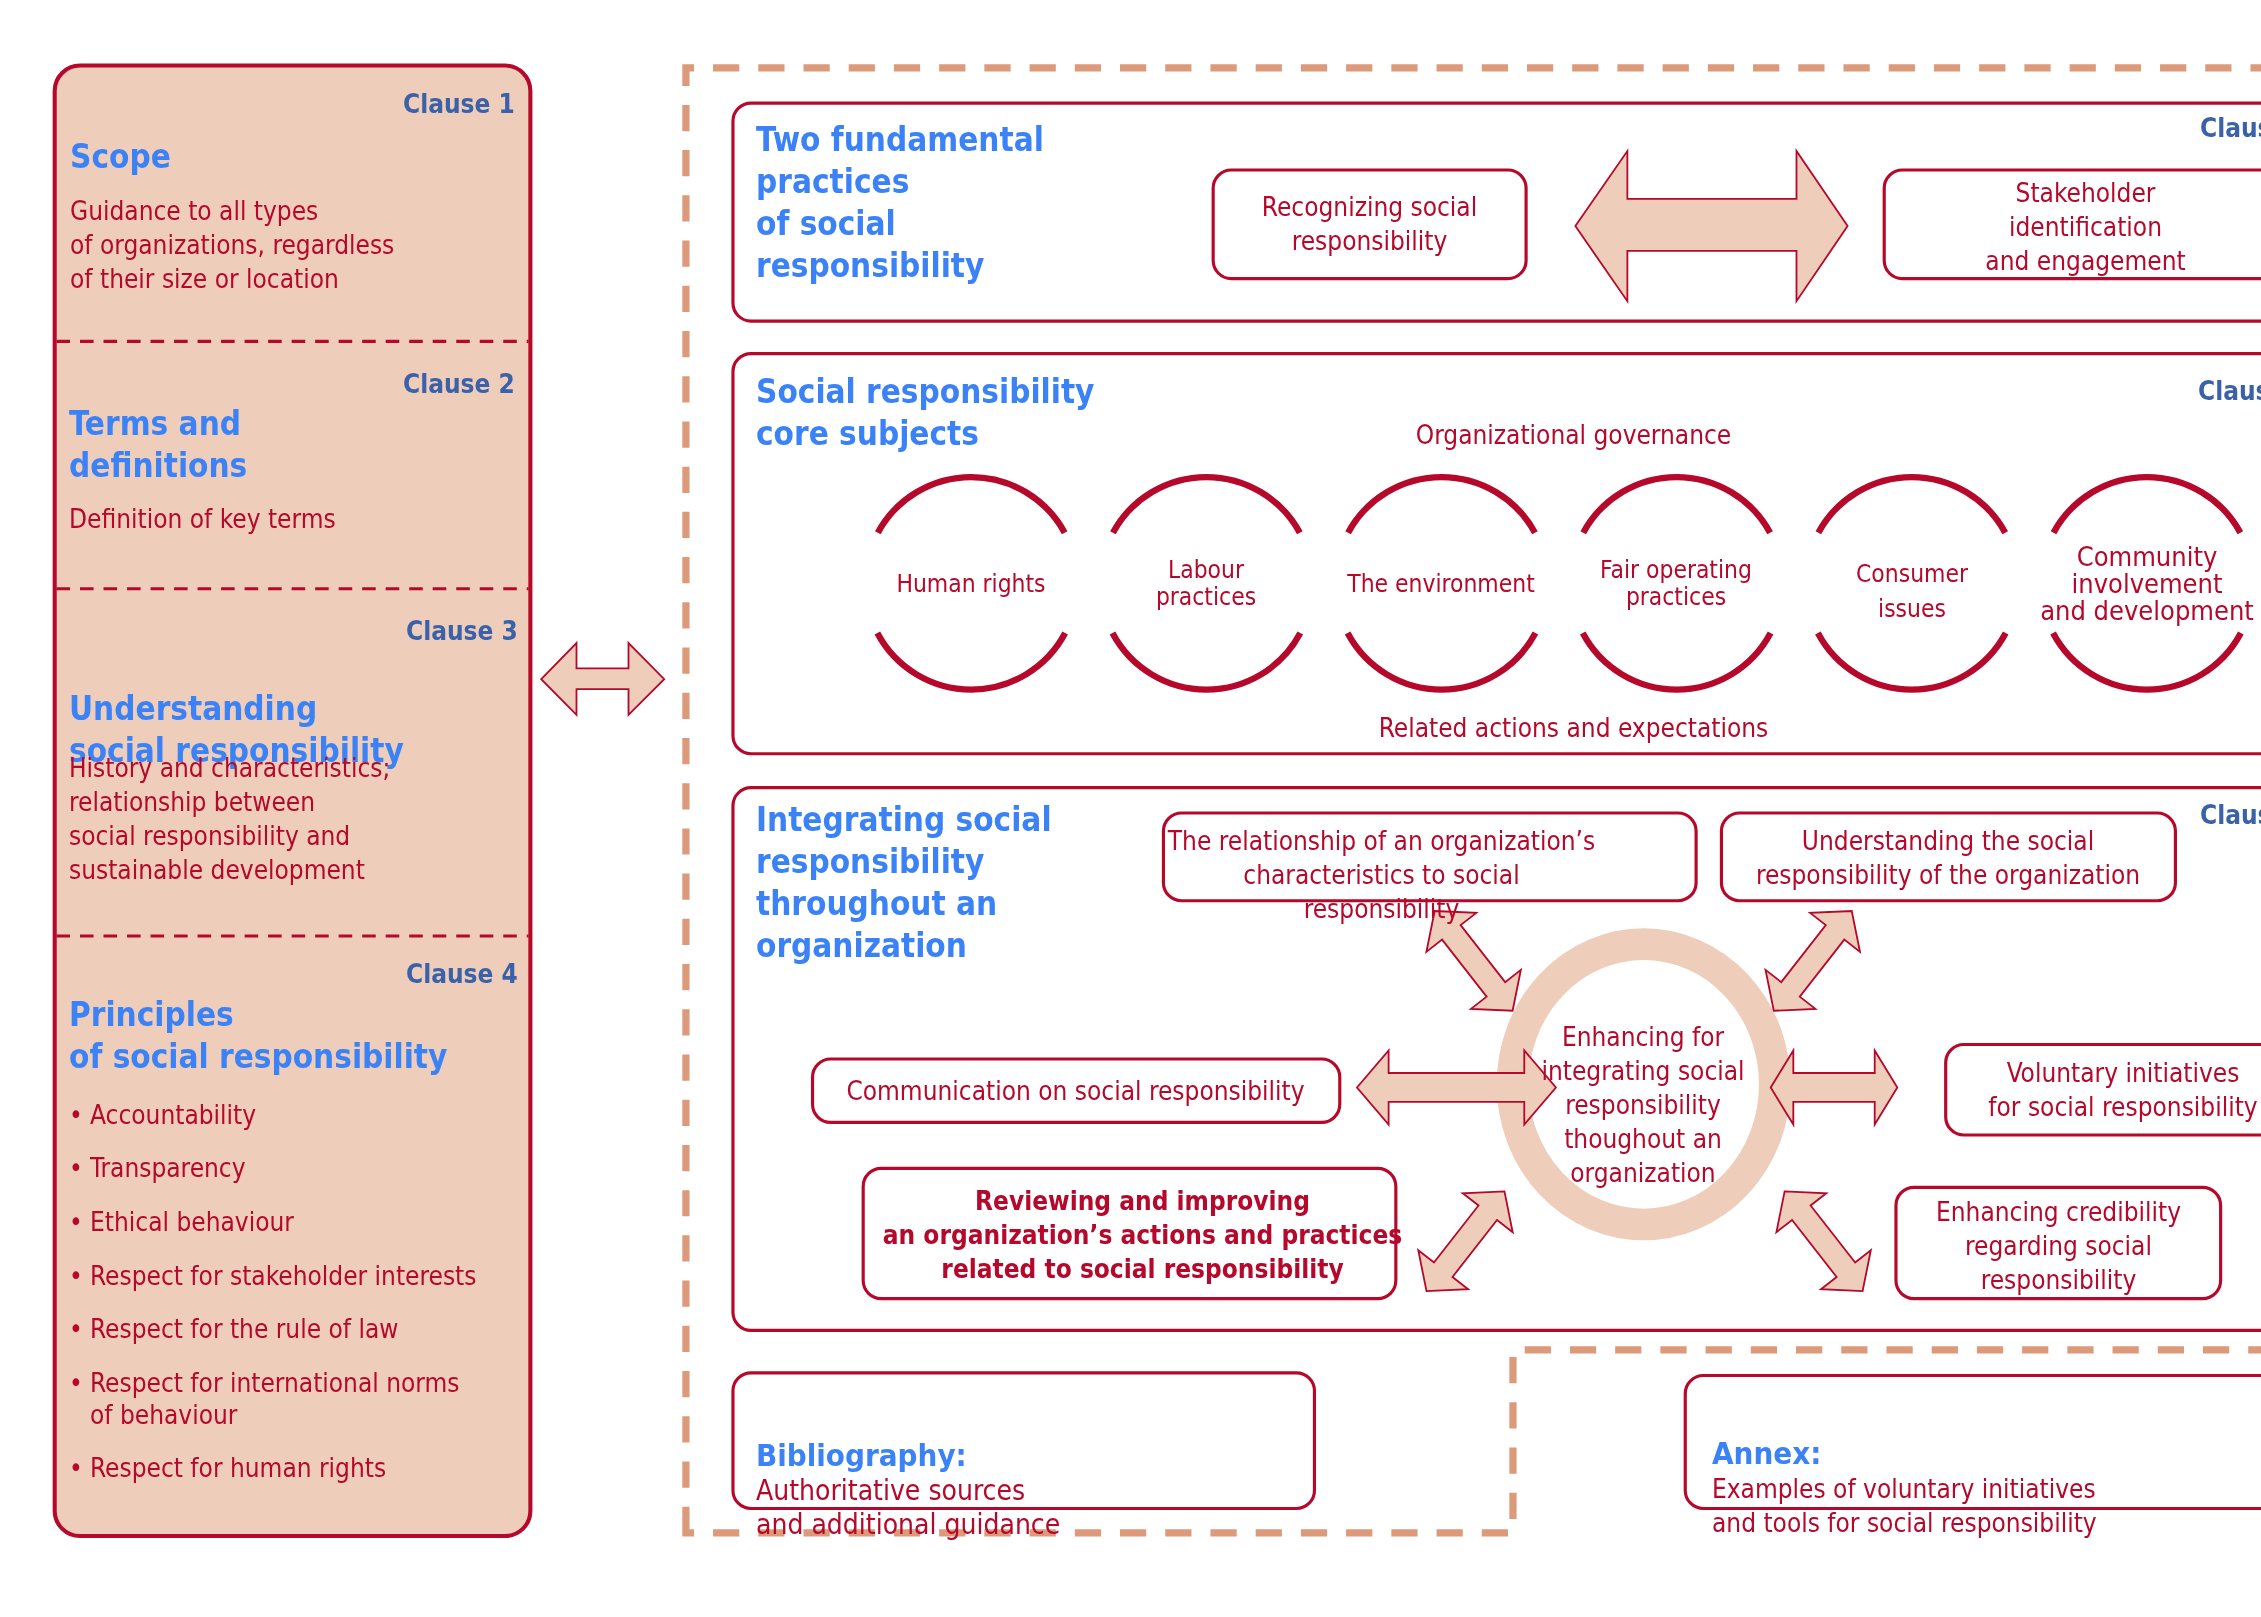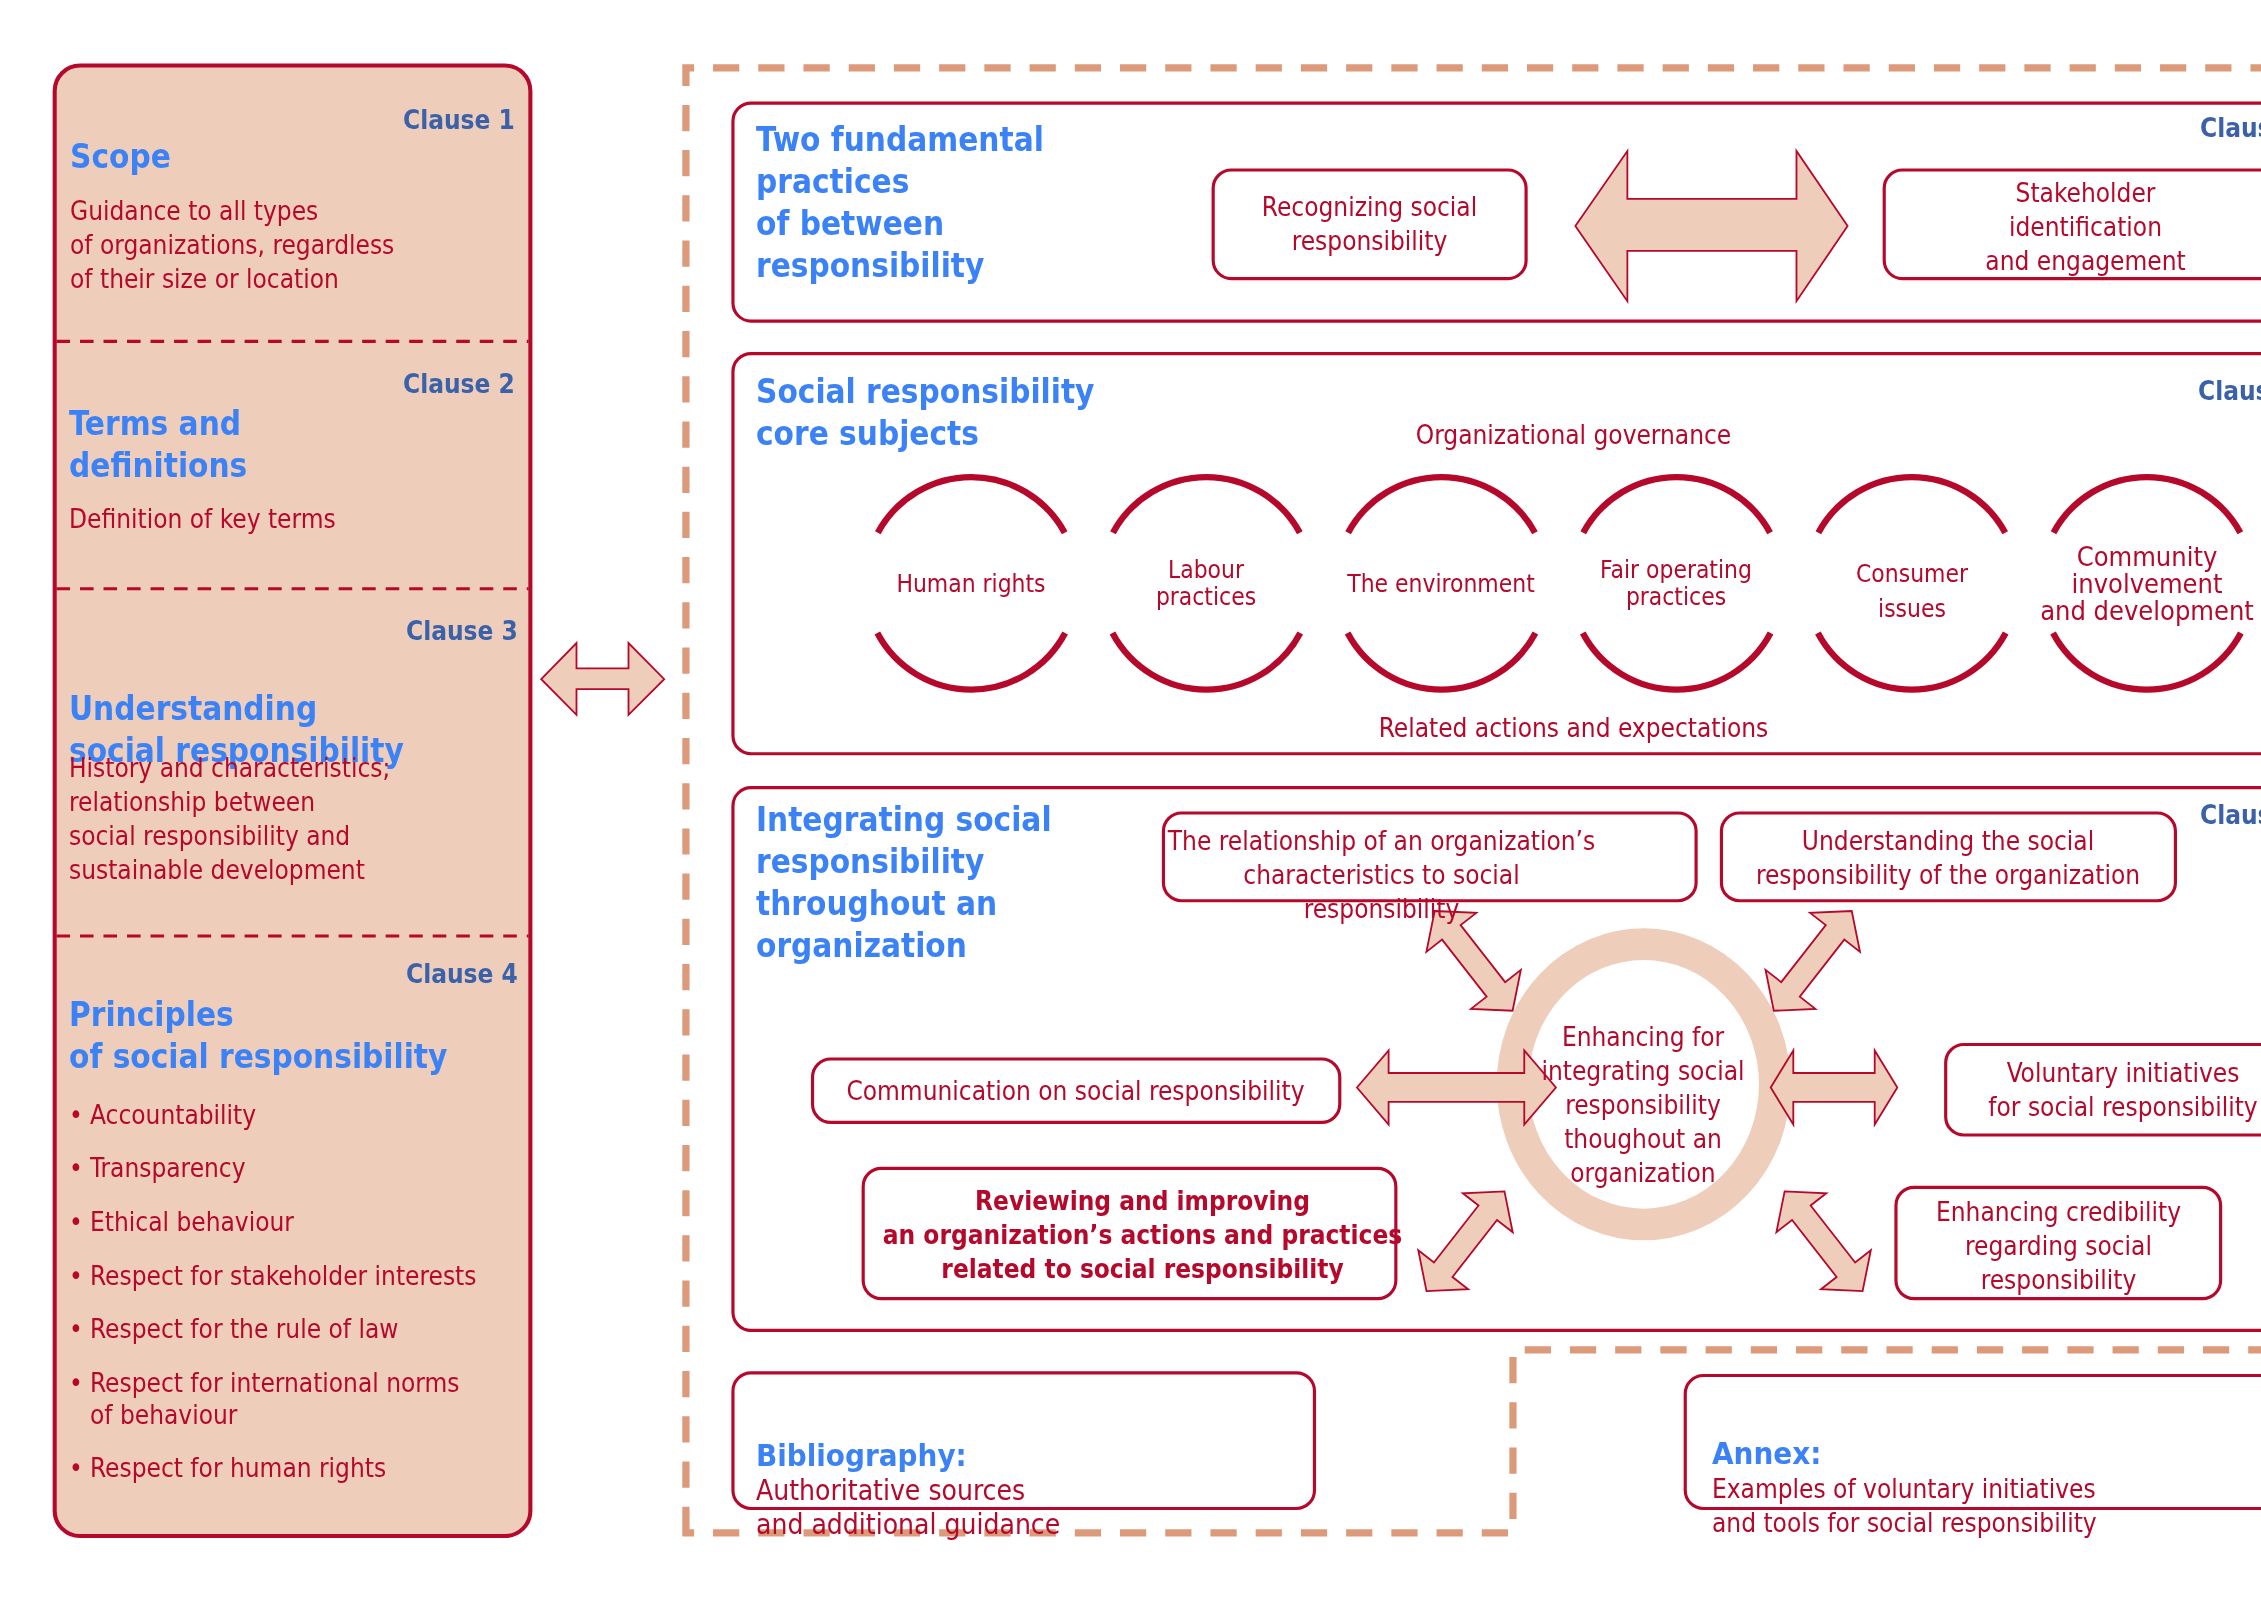--- a/index.html
+++ b/index.html
@@ -81,21 +81,21 @@
     <path d="M5084,2380 C5400,2520 5440,2900 5130,3090 L5150,3120 L5040,3175 L5085,3030 L5105,3055 C5370,2890 5340,2560 5084,2450 Z" fill="#eecdbb" stroke="#b5082b" stroke-width="4"></path>
 
     <rect x="1620" y="3036" width="1286" height="300" rx="40" fill="#fff" stroke="#b5082b" stroke-width="7"></rect>
     <rect x="3726" y="3042" width="1360" height="294" rx="40" fill="#fff" stroke="#b5082b" stroke-width="7"></rect>
 
     <polygon points="5186,1720 5560,1720 5560,1636 5674,1748 5560,1860 5560,1778 5186,1778" fill="#e2edcc" stroke="#8ab33f" stroke-width="4"></polygon>
 
     <rect x="5758" y="150" width="374" height="3252" rx="40" fill="none" stroke="#8ab33f" stroke-width="10"></rect>
   </svg>
 
-  <div class="t blue clause" style="left:403px;top:105px;">Clause 1</div>
+  <div class="t blue clause" style="left:403px;top:89px;">Clause 1</div>
   <div class="t blk h" style="left:70px;top:136px;">Scope</div>
   <div class="t red body" style="left:70px;top:194px;">Guidance to all types
 of organizations, regardless
 of their size or location</div>
 
   <div class="t blue clause" style="left:403px;top:369px;">Clause 2</div>
   <div class="t blk h" style="left:69px;top:403px;">Terms and
 definitions</div>
   <div class="t red body" style="left:69px;top:502px;">Definition of key terms</div>
 
@@ -116,21 +116,21 @@
     <li>Ethical behaviour</li>
     <li>Respect for stakeholder interests</li>
     <li>Respect for the rule of law</li>
     <li style="white-space:pre-line;">Respect for international norms
 of behaviour</li>
     <li>Respect for human rights</li>
   </ul>
 
   <div class="t blk h" style="left:756px;top:119px;">Two fundamental
 practices
-of between
+of social
 responsibility</div>
   <div class="t blue clause" style="left:2200px;top:113px;">Clause 5</div>
   <div class="t red box" style="left:1213px;top:190px;width:313px;">Recognizing social
 responsibility</div>
   <div class="t red box" style="left:1884px;top:176px;width:403px;">Stakeholder
 identification
 and engagement</div>
 
   <div class="t blk h" style="left:756px;top:371px;">Social responsibility
 core subjects</div>

